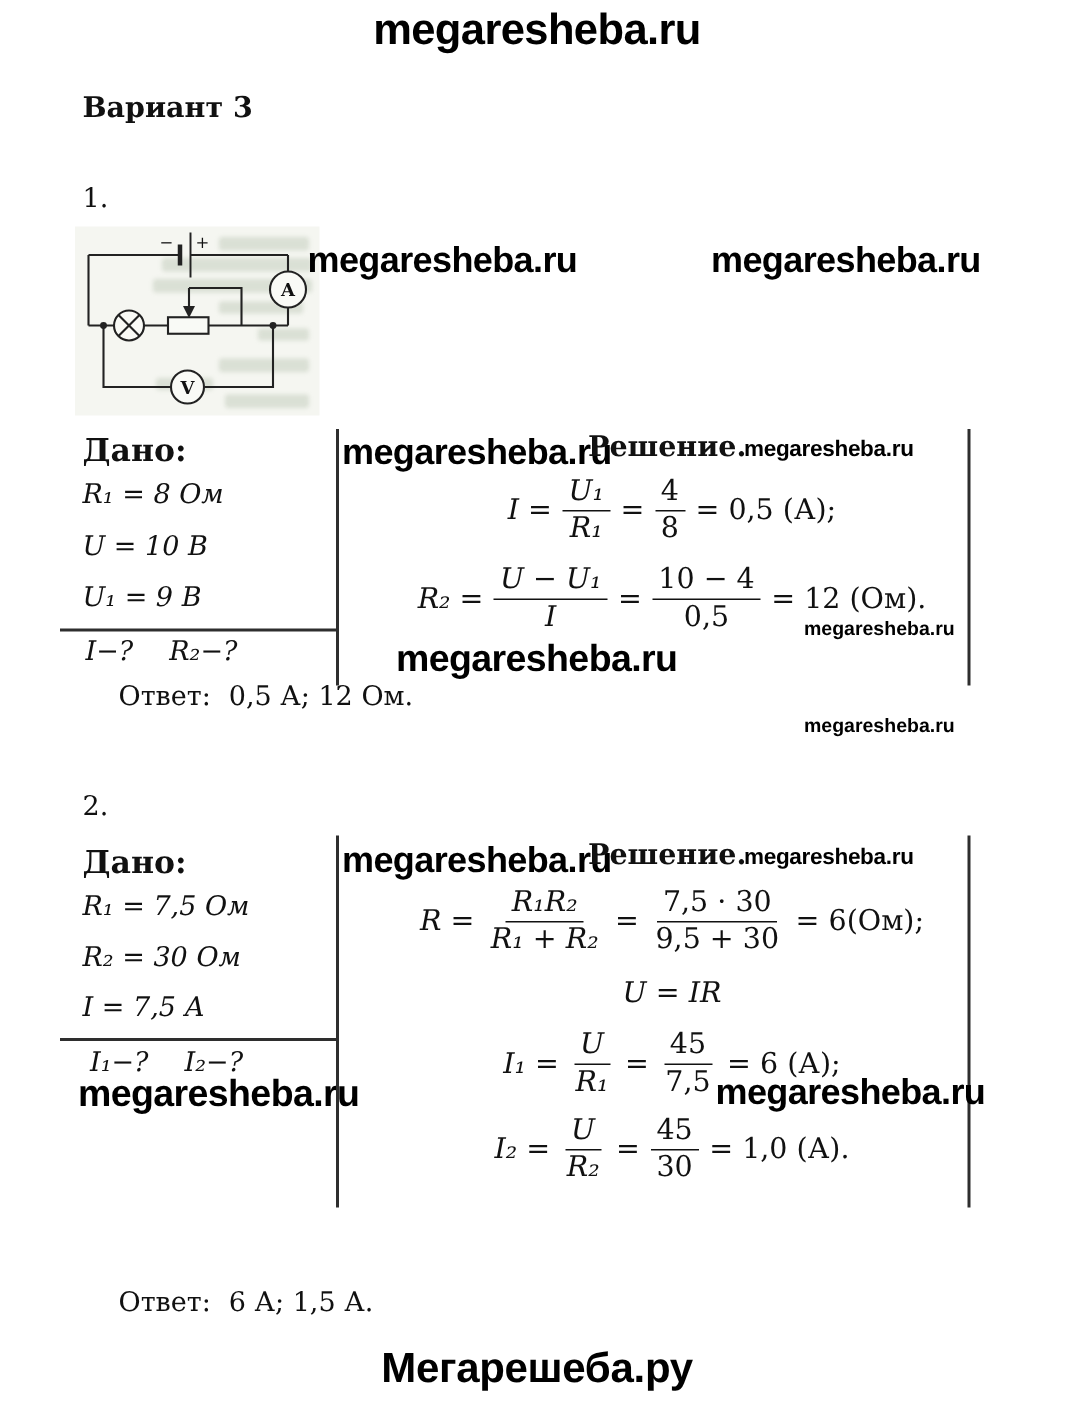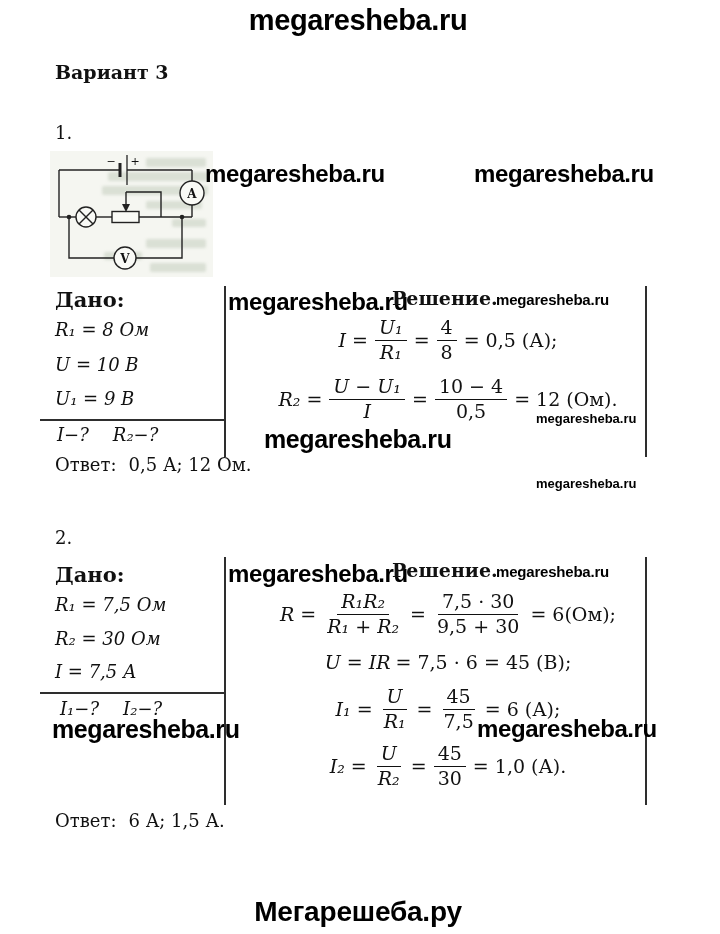--- a/index.html
+++ b/index.html
@@ -11,21 +11,21 @@
       letter-spacing:-0.4px;white-space:nowrap;line-height:1;}
   .wm29{font-size:29px;}
   .wm25{font-size:25px;}
   .wm24{font-size:24px;}
   .wm15{font-size:15px;letter-spacing:-0.2px;}
   .wm13{font-size:13px;letter-spacing:0;}
   .title{font-size:19px;font-weight:bold;line-height:1;}
   .pnum{font-size:18px;line-height:1;}
   .given-label{font-size:21px;font-weight:bold;line-height:1;}
   .math{font-style:italic;font-size:18px;line-height:1;white-space:nowrap;}
-  .plain{font-size:18px;line-height:1;white-space:nowrap;}
+  .plain{font-size:18px;line-height:1;white-space:nowrap;margin-left:24px;}
   .sol-label{font-size:19px;font-weight:bold;line-height:1;}
   .rule{border-top:2px solid #2e2e2e;height:0;}
   .vline{border-left:2px solid #2e2e2e;width:0;}
   .findrow{display:inline-flex;gap:24px;}
   .ansrow .v{margin-left:12px;}
   .formula{display:flex;align-items:center;justify-content:center;font-size:19px;gap:5px;
            white-space:nowrap;line-height:1.1;}
   .formula .it{font-style:italic;}
   .frac{display:inline-flex;flex-direction:column;align-items:center;line-height:1.15;margin:0 2px;text-align:right;}
   .frac .num{padding:0 4px 1px;border-bottom:1.5px solid #111;}
@@ -156,21 +156,21 @@
   <div class="abs given-label" style="left:55px;top:564px;">Дано:</div>
   <div class="abs math" style="left:55px;top:596px;">R₁ = 7,5 Ом</div>
   <div class="abs math" style="left:55px;top:630px;">R₂ = 30 Ом</div>
   <div class="abs math" style="left:55px;top:663px;">I = 7,5 А</div>
   <div class="abs rule" style="left:40px;top:692px;width:185px;"></div>
   <div class="abs findrow" style="left:60px;top:700px;">
     <span class="math">I₁−?</span>
     <span class="math">I₂−?</span>
   </div>
   <div class="abs wm wm25" style="left:52px;top:717px;">megaresheba.ru</div>
-  <div class="abs ansrow plain" style="left:55px;top:812px;">
+  <div class="abs ansrow plain" style="left:55px;top:860px;">
     <span>Ответ:</span><span class="v">6 А; 1,5 А.</span>
   </div>
 
   <div class="abs vline" style="left:224px;top:557px;height:248px;"></div>
   <div class="abs vline" style="left:645px;top:557px;height:248px;"></div>
 
   <div class="abs wm wm24" style="left:228px;top:562px;">megaresheba.ru</div>
   <div class="abs sol-label" style="left:392px;top:561px;">Решение.</div>
   <div class="abs wm wm15" style="left:496px;top:564px;">megaresheba.ru</div>
 
@@ -183,21 +183,20 @@
     <span>=</span>
     <span class="frac">
         <span class="num">7,5 · 30</span>
         <span class="den">9,5 + 30</span>
       </span>
     <span>= 6(Ом);</span>
   </div>
 
   <div class="abs formula" style="left:248px;top:650px;width:400px;height:24px;">
     <span class="it">U = IR</span>
-    <span>= 7,5 · 6 = 45 (В);</span>
   </div>
 
   <div class="abs formula" style="left:248px;top:685px;width:400px;height:48px;">
     <span class="it">I₁ =</span>
     <span class="frac">
         <span class="num it">U</span>
         <span class="den it">R₁</span>
       </span>
     <span>=</span>
     <span class="frac">

